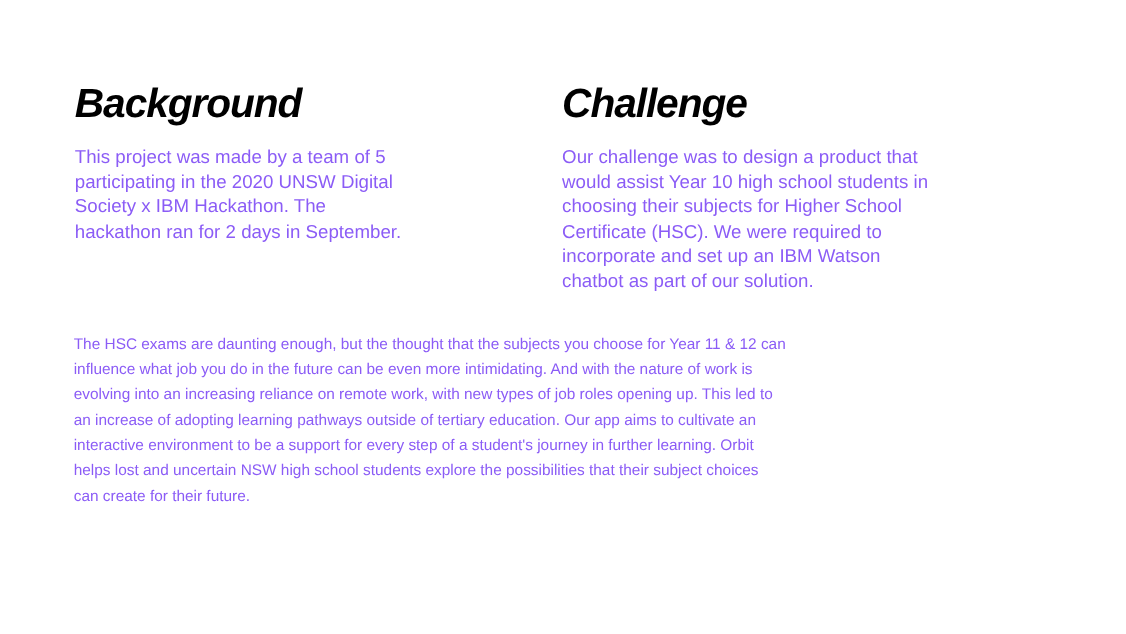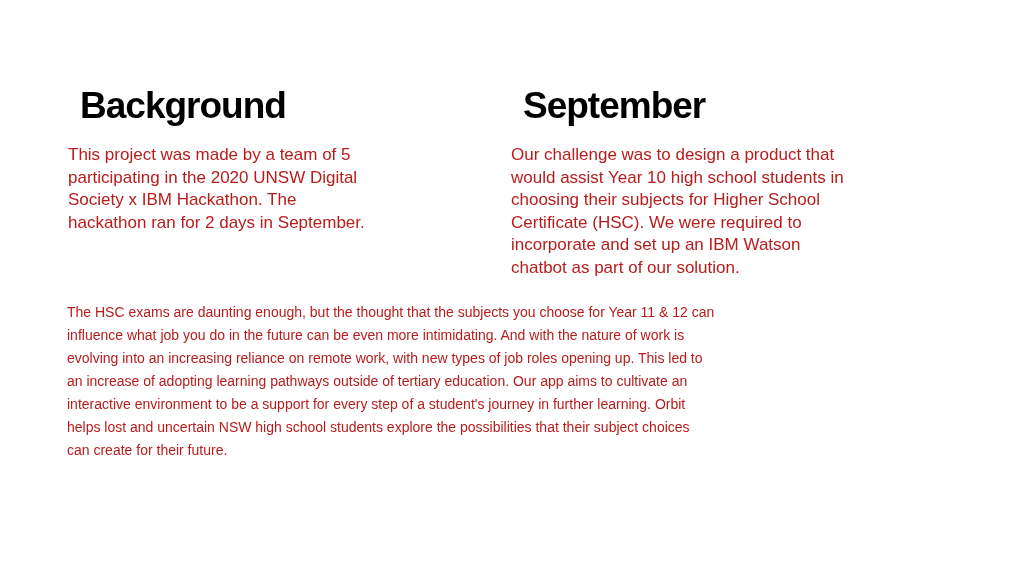--- a/index.html
+++ b/index.html
@@ -13,33 +13,34 @@
     height: 576px;
     background: #ffffff;
     overflow: hidden;
     font-family: "Liberation Sans", sans-serif;
     color: #212121;
   }
   .section {
     position: absolute;
   }
   .section-heading {
-    margin: 12px;
+    margin: 0;
     font-size: 37px;
     line-height: 40px;
     font-weight: bold;
+    font-style: italic;
     letter-spacing: -1px;
     color: #000000;
   }
   .section-body {
     margin: 18px 0 0 0;
     font-size: 17px;
     line-height: 22.5px;
     white-space: pre-line;
-    color: #b91c1c;
+    color: #8b5cf6;
   }
   .sec-background { left: 68px; top: 74px; width: 380px; }
   .sec-challenge  { left: 511px; top: 74px; width: 460px; }
   .sec-orbit      { left: 63px; top: 288px; width: 910px; }
   .sec-orbit .section-body {
     margin-top: 13px;
     margin-left: 4px;
     font-size: 14px;
     line-height: 23px;
   }
@@ -51,21 +52,21 @@
 
   <div class="section sec-background">
     <h2 class="section-heading">Background</h2>
     <p class="section-body">This project was made by a team of 5
 participating in the 2020 UNSW Digital
 Society x IBM Hackathon. The
 hackathon ran for 2 days in September.</p>
   </div>
 
   <div class="section sec-challenge">
-    <h2 class="section-heading">September</h2>
+    <h2 class="section-heading">Challenge</h2>
     <p class="section-body">Our challenge was to design a product that
 would assist Year 10 high school students in
 choosing their subjects for Higher School
 Certificate (HSC). We were required to
 incorporate and set up an IBM Watson
 chatbot as part of our solution.</p>
   </div>
 
   <div class="section sec-orbit">
     <p class="section-body">The HSC exams are daunting enough, but the thought that the subjects you choose for Year 11 &amp; 12 can

